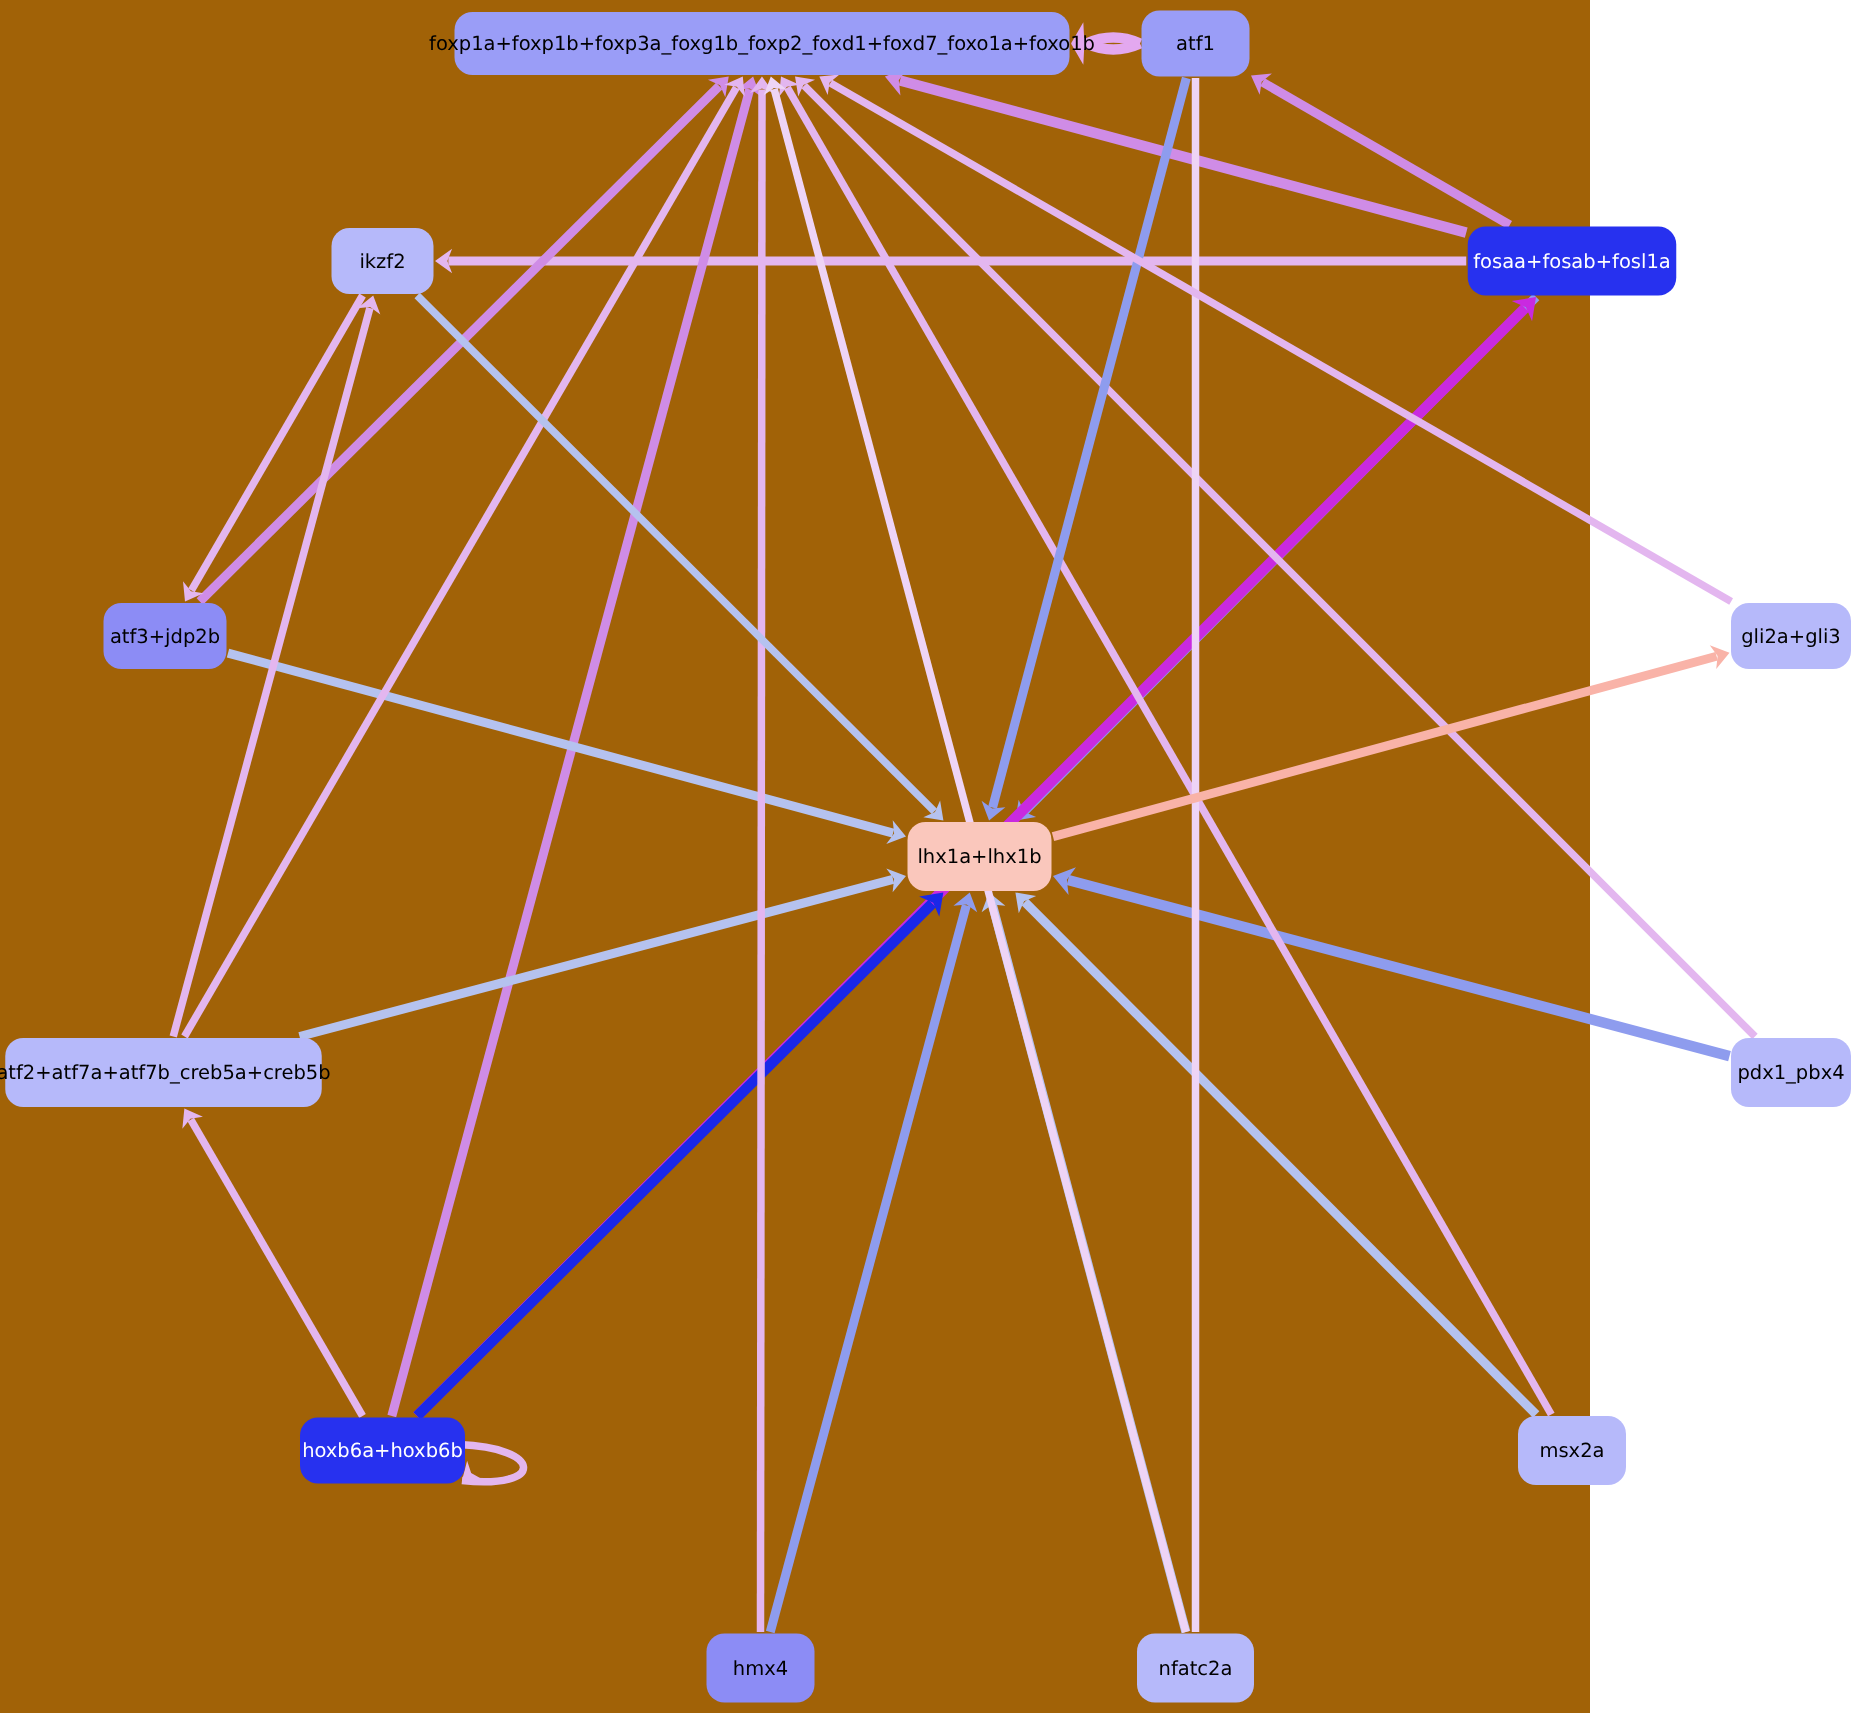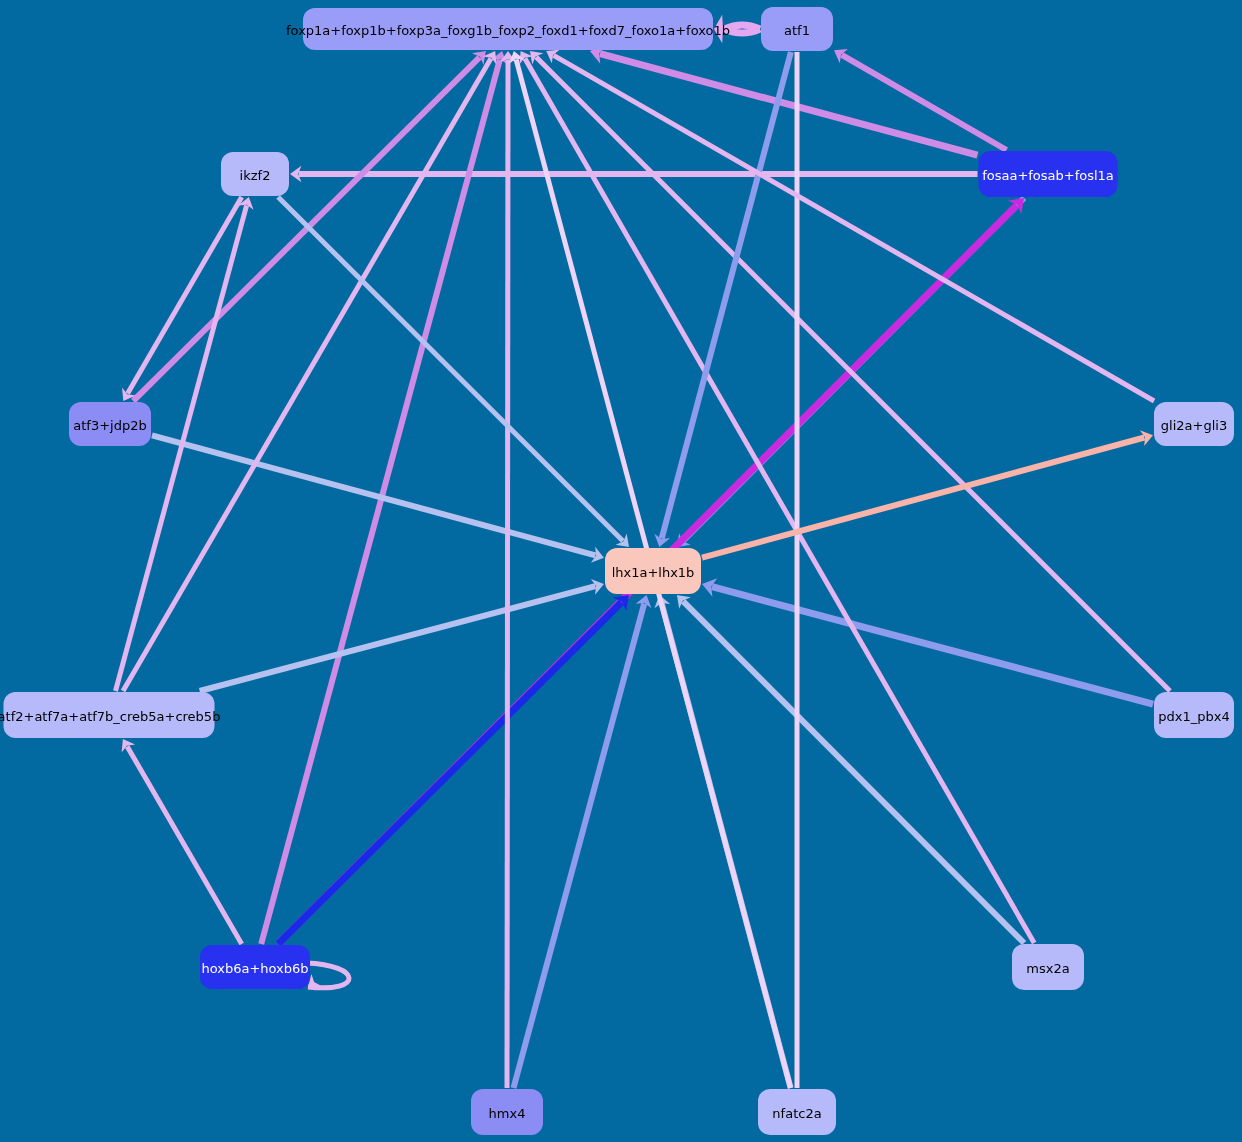--- a/index.html
+++ b/index.html
@@ -8,23 +8,23 @@
     background: #ffffff;
   }
   body {
     width: 1242px;
     height: 1142px;
     font-family: "DejaVu Sans", "Liberation Sans", sans-serif;
     overflow: hidden;
   }
   #graph-root {
     position: relative;
-    width: 1242px;
+    width: 1060px;
     height: 1142px;
-    background: #0369a1;
+    background: #a16207;
   }
   svg#net {
     position: absolute;
     left: 0;
     top: 0;
     width: 1242px;
     height: 1142px;
     display: block;
   }
   .node-rect {

